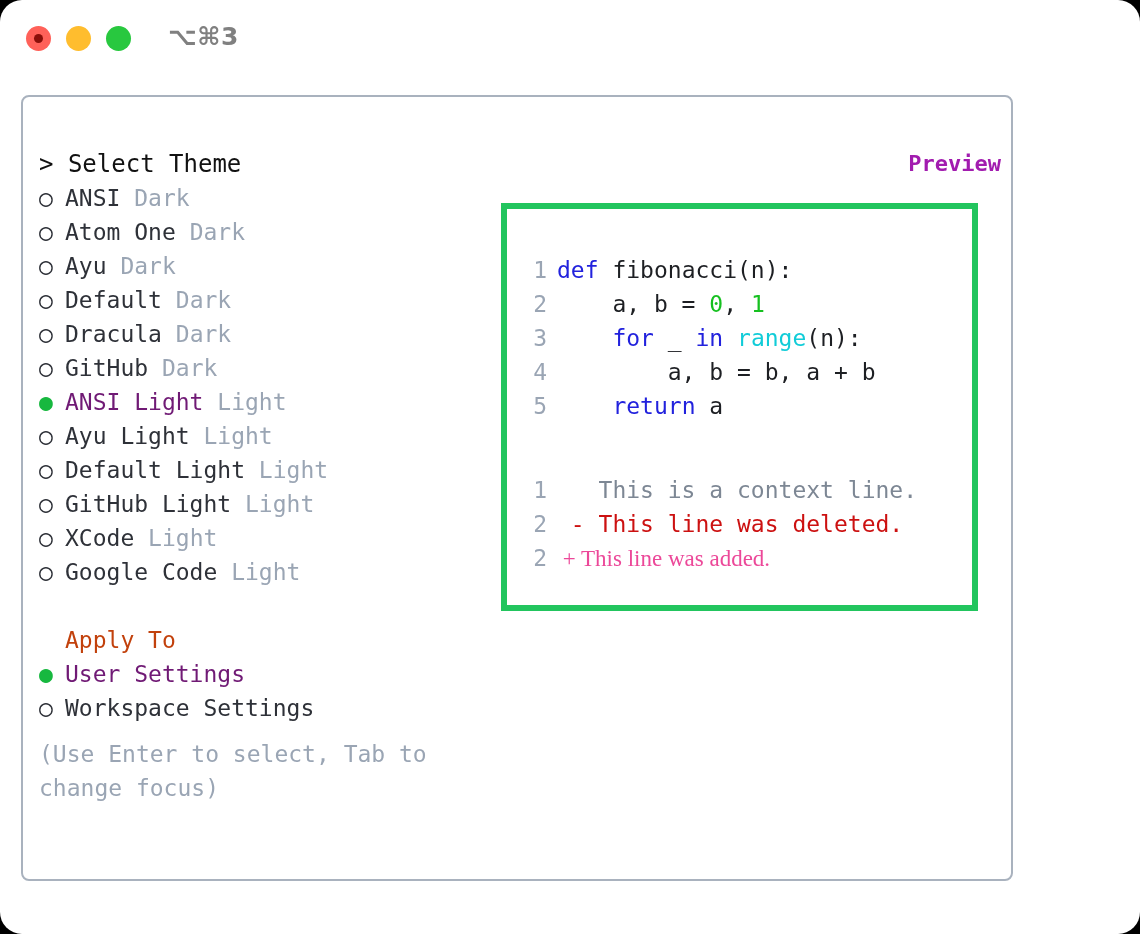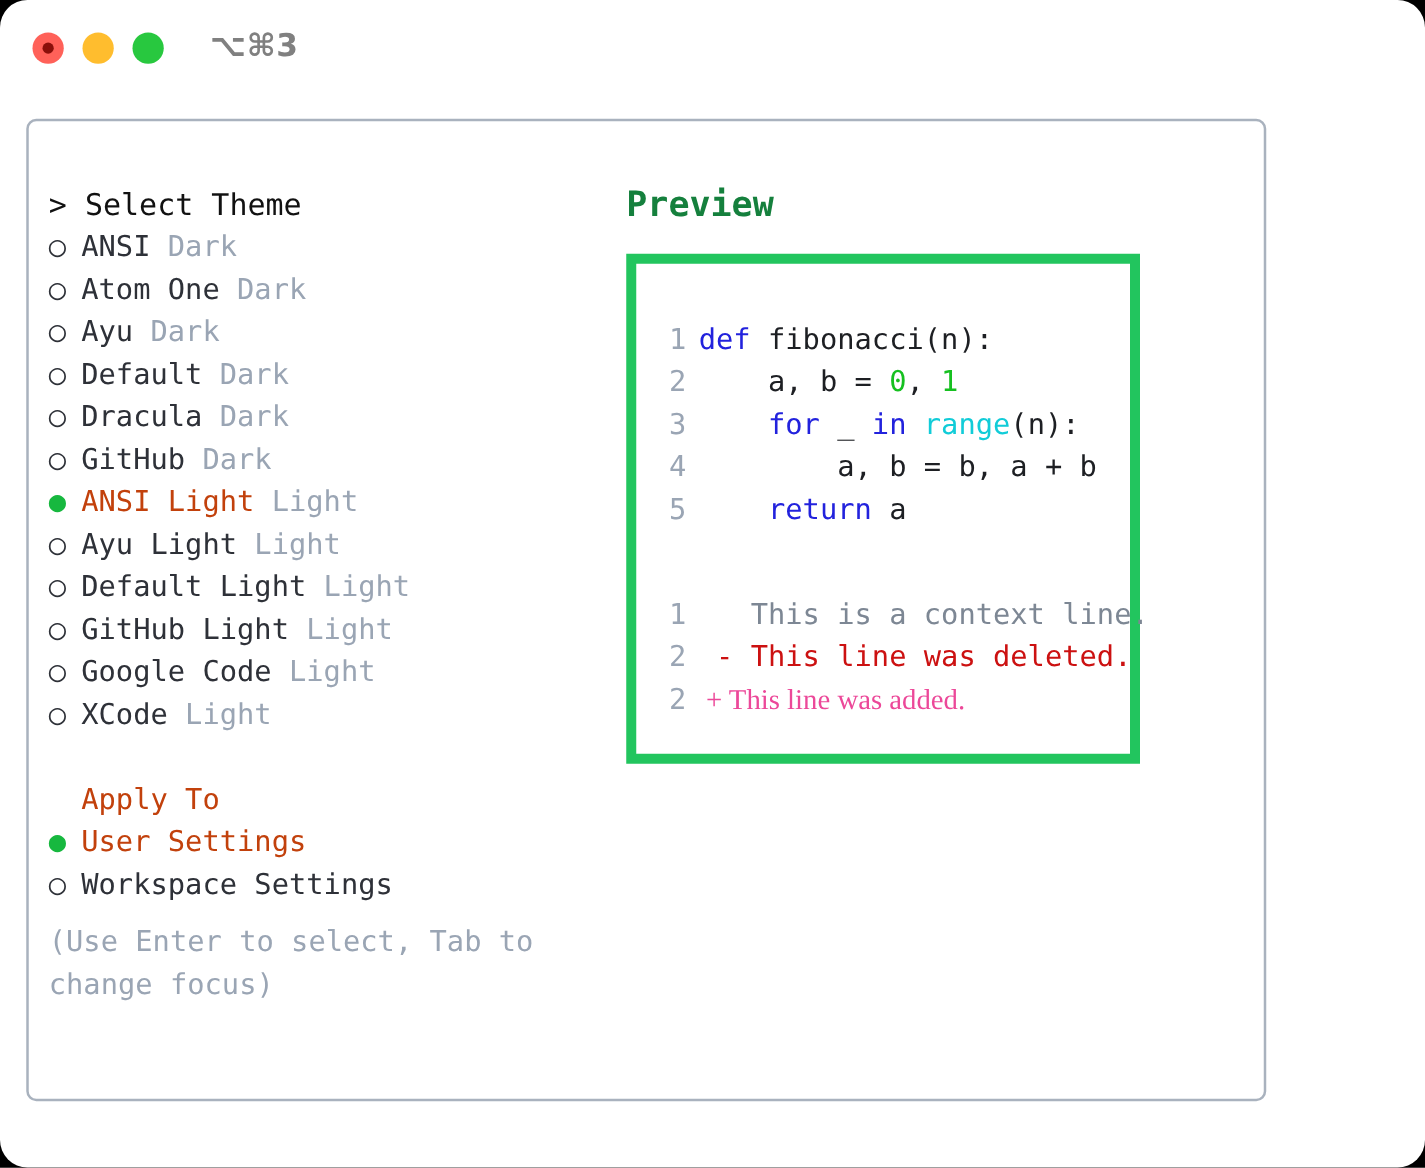--- a/index.html
+++ b/index.html
@@ -106,21 +106,21 @@
   }
   .marker {
     display: inline-block;
     width: 26px;
     color: #2e3138;
   }
   .marker.sel   { color: #17b83f; }
   .marker.blank { color: transparent; }
 
   .opt-label { color: #2e3138; }
-  .opt-row.selected .opt-label { color: #c2410c; text-align: center; }
+  .opt-row.selected .opt-label { color: #701a75; text-align: center; }
   .opt-suffix { color: #9aa5b4; }
 
   .subheading {
     font-size: 23px;
     line-height: 34px;
     color: #c2410c;
     white-space: pre;
     display: block;
   }
 
@@ -129,30 +129,31 @@
   #hint {
     margin-top: 12px;
     font-size: 23px;
     line-height: 34px;
     color: #9aa5b4;
     width: 400px;
   }
 
   
   #preview-title {
-    font-size: 28px;
+    font-size: 22px;
     font-weight: bold;
-    color: #15803d;
-    line-height: 34px;
+    color: #a21caf;
+    line-height: 34px;
+    text-align: right;
   }
   #preview-box {
     margin-top: 22px;
-    width: 411px;
+    width: 477px;
     height: 408px;
-    border: 8px solid #22c55e;
+    border: 6px solid #22c55e;
     box-sizing: border-box;
     background: #ffffff;
     padding: 44px 0 16px 14px;
   }
   .code-line {
     font-size: 23px;
     line-height: 34px;
     white-space: pre;
     color: #1d1f23;
   }
@@ -195,22 +196,22 @@
           <div class="opt-row"><span class="marker">○ </span><span class="opt-label">ANSI</span><span class="opt-suffix"> Dark</span></div>
           <div class="opt-row"><span class="marker">○ </span><span class="opt-label">Atom One</span><span class="opt-suffix"> Dark</span></div>
           <div class="opt-row"><span class="marker">○ </span><span class="opt-label">Ayu</span><span class="opt-suffix"> Dark</span></div>
           <div class="opt-row"><span class="marker">○ </span><span class="opt-label">Default</span><span class="opt-suffix"> Dark</span></div>
           <div class="opt-row"><span class="marker">○ </span><span class="opt-label">Dracula</span><span class="opt-suffix"> Dark</span></div>
           <div class="opt-row"><span class="marker">○ </span><span class="opt-label">GitHub</span><span class="opt-suffix"> Dark</span></div>
           <div class="opt-row selected"><span class="marker sel">● </span><span class="opt-label">ANSI Light</span><span class="opt-suffix"> Light</span></div>
           <div class="opt-row"><span class="marker">○ </span><span class="opt-label">Ayu Light</span><span class="opt-suffix"> Light</span></div>
           <div class="opt-row"><span class="marker">○ </span><span class="opt-label">Default Light</span><span class="opt-suffix"> Light</span></div>
           <div class="opt-row"><span class="marker">○ </span><span class="opt-label">GitHub Light</span><span class="opt-suffix"> Light</span></div>
+          <div class="opt-row"><span class="marker">○ </span><span class="opt-label">XCode</span><span class="opt-suffix"> Light</span></div>
           <div class="opt-row"><span class="marker">○ </span><span class="opt-label">Google Code</span><span class="opt-suffix"> Light</span></div>
-          <div class="opt-row"><span class="marker">○ </span><span class="opt-label">XCode</span><span class="opt-suffix"> Light</span></div>
         </div>
 
       <div class="spacer-row"></div>
 
       <div class="subheading"><span class="marker blank">&nbsp;</span><span>Apply To</span></div>
 
       <div id="apply-list">
           <div class="opt-row selected"><span class="marker sel">● </span><span class="opt-label">User Settings</span></div>
           <div class="opt-row"><span class="marker">○ </span><span class="opt-label">Workspace Settings</span></div>
         </div>

